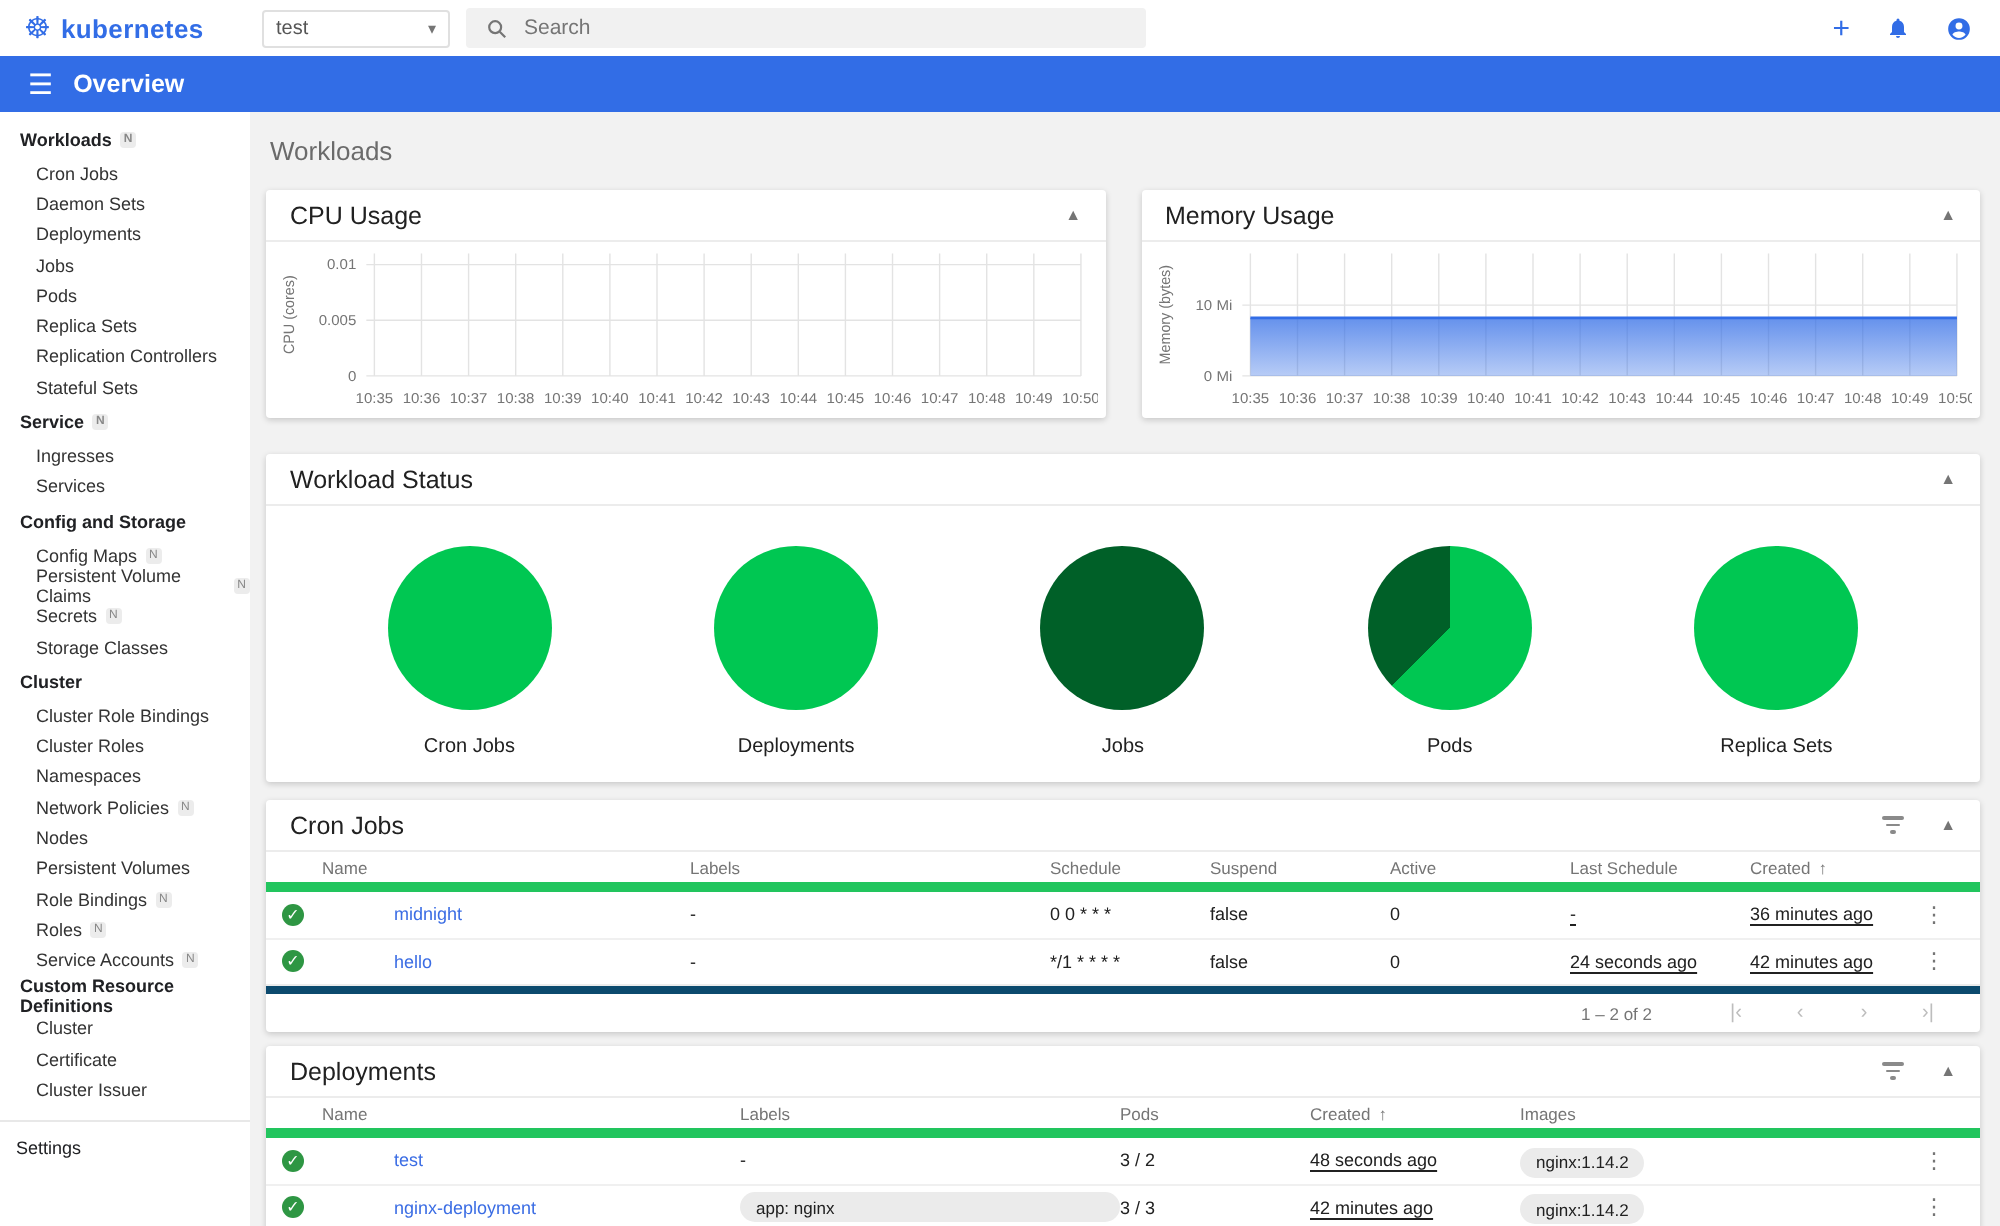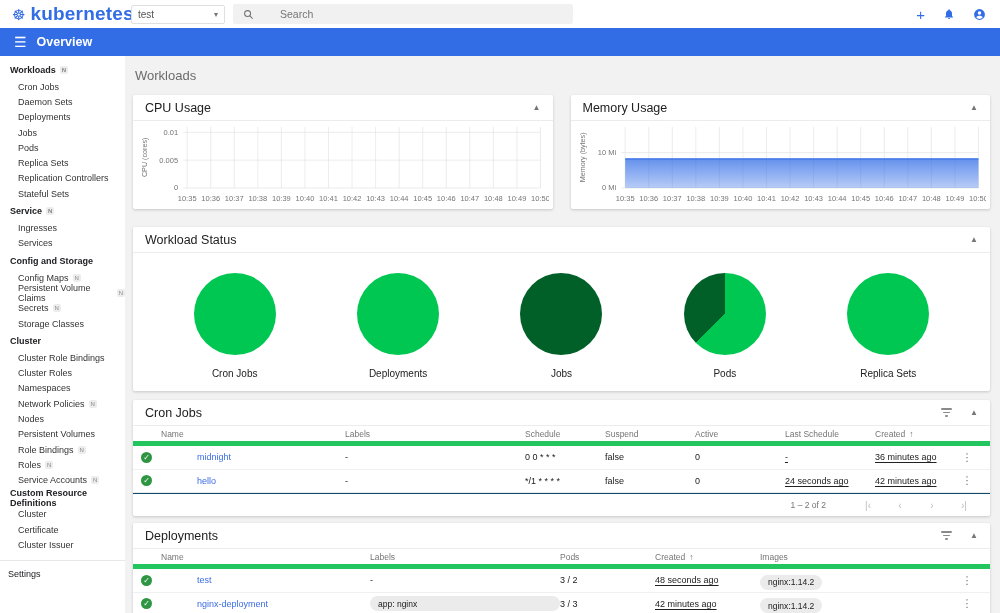--- a/index.html
+++ b/index.html
@@ -4,27 +4,27 @@
 <style>
   * { margin:0; padding:0; box-sizing:border-box; }
   html,body { width:1000px; height:613px; overflow:hidden; background:#f2f2f2;
     font-family:"Liberation Sans", sans-serif; color:#212121; }
 
   
   .topbar { position:absolute; top:0; left:0; width:1000px; height:28px; background:#fff;
     display:flex; align-items:center; z-index:5; }
   .logo { display:flex; align-items:center; gap:5px; padding-left:12px; width:125px; }
   .logo-wheel { color:#326de6; font-size:15px; line-height:15px; }
-  .logo-text { color:#326de6; font-size:19px; font-weight:bold; letter-spacing:.2px; }
+  .logo-text { color:#326de6; font-size:13px; font-weight:bold; letter-spacing:.2px; }
   .ns-select { width:94px; height:19px; border:1px solid #e0e0e0; background:#fff; border-radius:2px;
     display:flex; align-items:center; justify-content:space-between; padding:0 6px; margin-left:6px; cursor:pointer; }
   .ns-value { font-size:10px; color:#555; }
   .ns-caret { font-size:8px; color:#757575; }
   .searchbox { margin-left:8px; width:340px; height:20px; background:#f1f1f1; border-radius:2px;
-    display:flex; align-items:center; gap:26px; padding:0 10px; }
+    display:flex; align-items:center; gap:8px; padding:0 10px; }
   .search-ph { font-size:10.5px; color:#757575; }
   .topbar-right { margin-left:auto; display:flex; align-items:center; gap:18px; padding-right:14px; }
   .tb-icon { color:#326de6; font-size:13px; cursor:pointer; display:flex; align-items:center; }
 
   
   .navbar { position:absolute; top:28px; left:0; width:1000px; height:28px; background:#326de6;
     display:flex; align-items:center; z-index:4; }
   .hamburger { color:#fff; font-size:14px; padding:0 10px 0 14px; cursor:pointer; }
   .nav-title { color:#fff; font-size:12.5px; font-weight:bold; }
 
@@ -351,21 +351,21 @@
           <a class="name-link">hello</a>
           <span class="cell">-</span>
           <span class="cell">*/1 * * * *</span>
           <span class="cell">false</span>
           <span class="cell">0</span>
           <span class="cell timestamp">24 seconds ago</span>
           <span class="cell timestamp">42 minutes ago</span>
           <span class="kebab">⋮</span>
         </div>
       </div>
-    <div class="pager" style="border-top:1px solid #0c4a6e;">
+    <div class="pager" style="border-top:4px solid #0c4a6e;">
       <span class="pager-range">1 – 2 of 2</span>
       <span class="pager-btn">|‹</span>
       <span class="pager-btn">‹</span>
       <span class="pager-btn">›</span>
       <span class="pager-btn">›|</span>
     </div>
   </div>
 
   <div class="card table-card">
     <div class="card-header">

